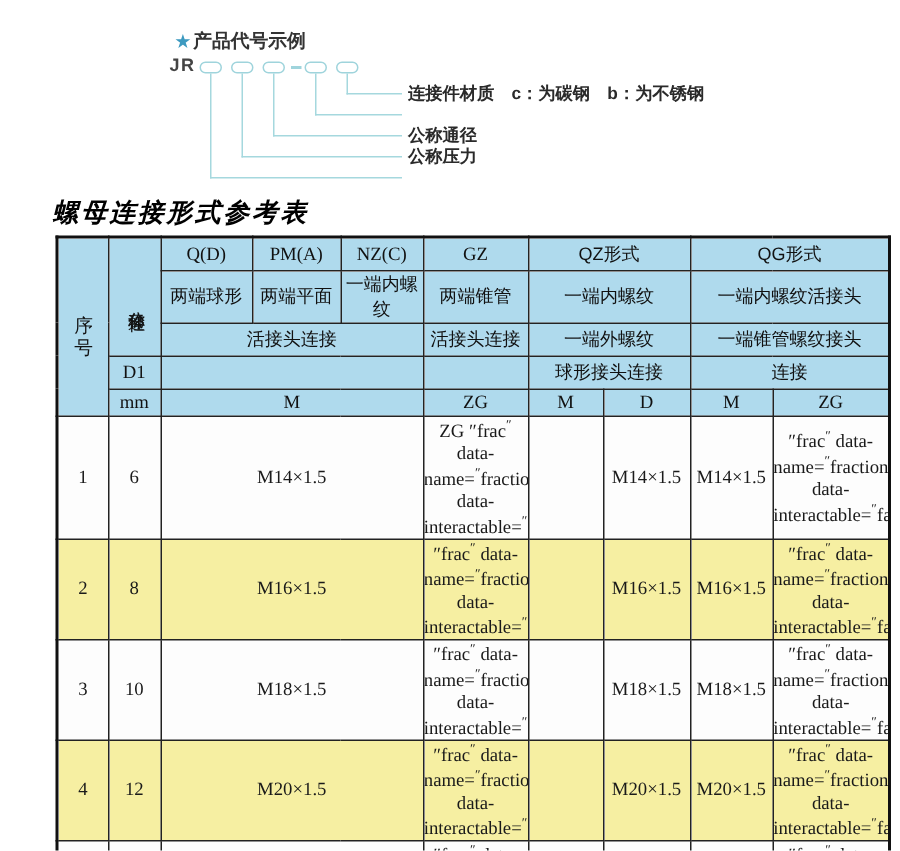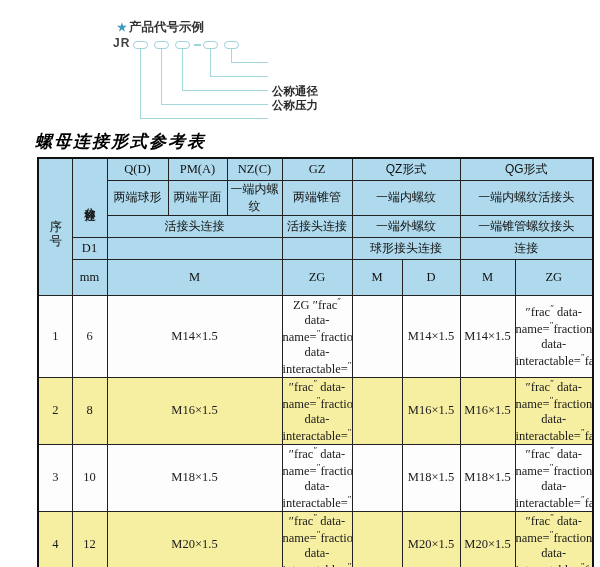--- a/index.html
+++ b/index.html
@@ -21,21 +21,21 @@
   
   .table-title { margin:2px 0 4px 35px; font-family:Liberation Serif, serif;
                  font-style:italic; font-weight:bold; font-size:17px; color:#000; letter-spacing:2px; }
 
   
   table { border-collapse:collapse; margin-left:37px; width:555px; table-layout:fixed;
           border:2px solid #111; }
   th, td { border:1px solid #222; text-align:center; vertical-align:middle;
            font-weight:normal; overflow:hidden; }
   thead th { background:#afdaed; font-size:12px; color:#111; height:22px; padding:0 1px; }
-  thead tr.mm-row th { height:36px; }
+  thead tr.mm-row th { height:18px; }
   .latin { font-family:"Liberation Serif", serif; font-size:12.5px; }
   tbody td { height:21px; font-family:"Liberation Serif", serif; font-size:12.5px;
              color:#1a1a1a; background:#fdfdfd; }
   tbody tr.alt td { background:#f6efa2; }
 
   .vtext { writing-mode:vertical-rl; text-orientation:upright; margin:0 auto; display:inline-block; }
   .seq-v  { letter-spacing:16px; font-size:12.5px; }
   .dia-v  { letter-spacing:1px; font-size:11.5px; }
   .inch { font-size:9px; vertical-align:5px; }
 </style>
@@ -54,20 +54,21 @@
   <div class="code-dash" style="left:194px"></div>
   <div class="code-box" style="left:203px"></div>
   <div class="code-box" style="left:224px"></div>
 
   <div class="callout" style="left:140px; top:49px; width:128px; height:70px"></div>
   <div class="callout" style="left:161px; top:49px; width:107px; height:56px"></div>
   <div class="callout" style="left:182px; top:49px; width:86px;  height:42px"></div>
   <div class="callout" style="left:210px; top:49px; width:58px;  height:28px"></div>
   <div class="callout" style="left:231px; top:49px; width:37px;  height:14px"></div>
 
+  <div class="code-label" style="top:56px">连接件材质　c：为碳钢　b：为不锈钢</div>
   <div class="code-label" style="top:84px">公称通径</div>
   <div class="code-label" style="top:98px">公称压力</div>
 </div>
 
 <div class="table-title">螺母连接形式参考表</div>
 
 <table>
   <colgroup>
     <col style="width:34px">
       <col style="width:35px">

